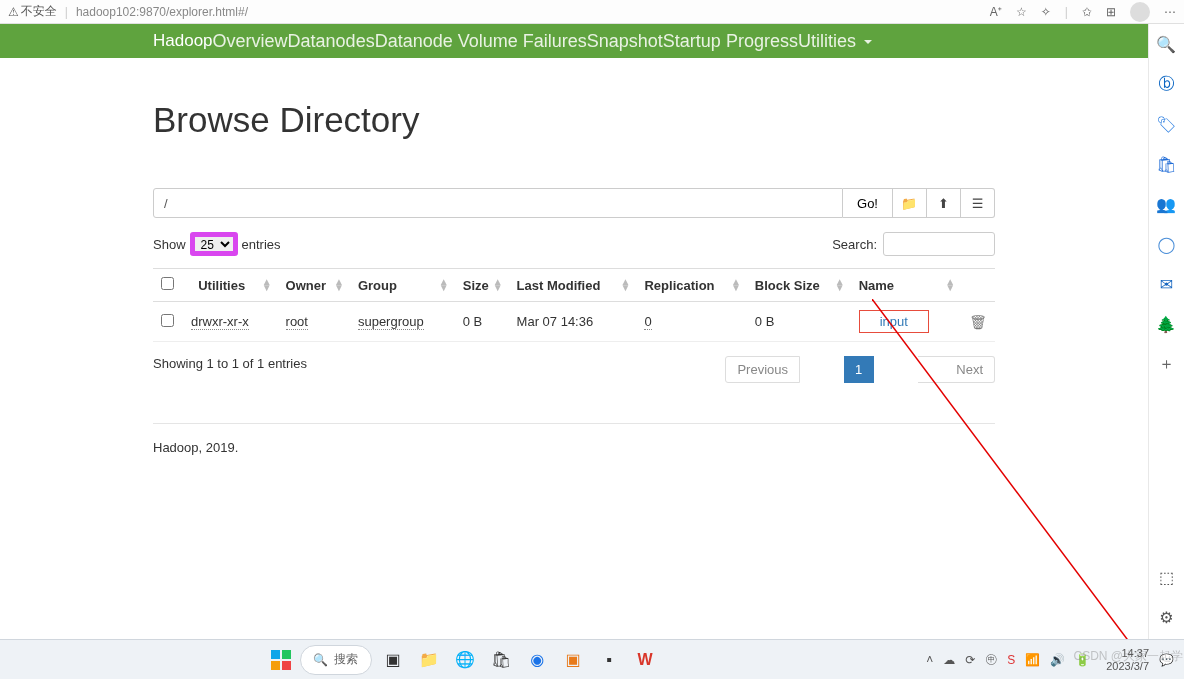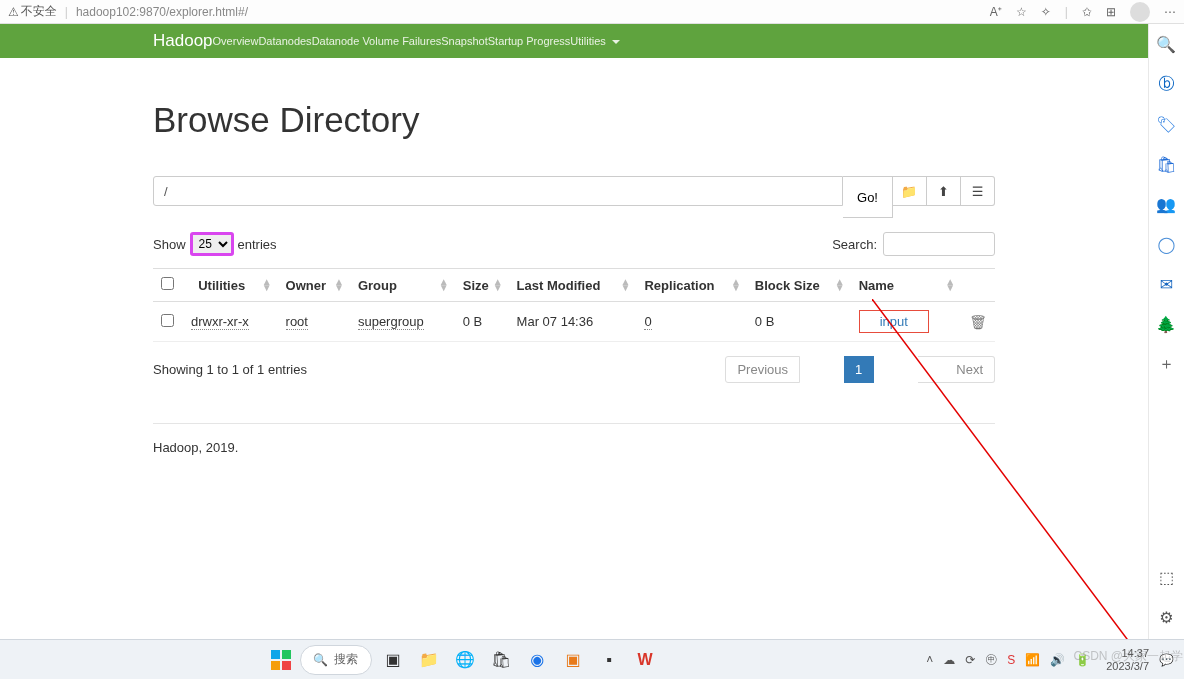--- a/index.html
+++ b/index.html
@@ -20,51 +20,51 @@
     .page { flex: 1; overflow: hidden; position: relative; }
     .right-panel { width: 36px; border-left: 1px solid #e8e8e8; background: #fff; display: flex; flex-direction: column; align-items: center; padding-top: 10px; gap: 20px; color: #555; font-size: 16px; }
     .right-panel .ico { width: 20px; height: 20px; display: flex; align-items: center; justify-content: center; }
     .right-panel .gear { margin-top: auto; margin-bottom: 12px; }
     .right-panel .spacer { flex: 1; }
     
     
     .navbar { background: #5fa33e; color: #fff; height: 34px; display: flex; align-items: center; padding: 0 0; }
     .navbar-inner { width: 842px; margin: 0 auto; display: flex; align-items: center; }
     .navbar .brand { font-size: 17px; font-weight: 400; }
-    .navbar a { color: #e9f2e3; font-size: 11px; text-decoration: none; cursor: pointer; }
+    .navbar a { color: #e9f2e3; font-size: 18px; text-decoration: none; cursor: pointer; }
     .navbar .caret { display: inline-block; margin-left: 3px; width: 0; height: 0; border-left: 4px solid transparent; border-right: 4px solid transparent; border-top: 4px solid #e9f2e3; vertical-align: middle; }
     
     
     .container { width: 842px; margin: 0 auto; padding-top: 42px; }
-    h1.page-title { font-size: 35px; font-weight: 400; color: #333; margin-bottom: 36px; }
+    h1.page-title { font-size: 35px; font-weight: 400; color: #333; margin-bottom: 48px; }
     
     
     .path-row { display: flex; gap: 0; margin-bottom: 14px; }
     .path-input { flex: 1; height: 30px; border: 1px solid #ccc; border-radius: 3px 0 0 3px; padding: 0 10px; font-size: 13px; color: #555; }
-    .go-btn { height: 42px; padding: 0 14px; border: 1px solid #ccc; border-left: 0; background: #fff; font-size: 13px; cursor: pointer; }
+    .go-btn { height: 30px; padding: 0 14px; border: 1px solid #ccc; border-left: 0; background: #fff; font-size: 13px; cursor: pointer; }
     .icon-btn { height: 30px; width: 34px; border: 1px solid #ccc; border-left: 0; background: #fff; display: flex; align-items: center; justify-content: center; font-size: 13px; color: #444; cursor: pointer; }
     .icon-btn:last-child { border-radius: 0 3px 3px 0; }
     
     
     .meta-row { display: flex; align-items: center; margin-bottom: 12px; font-size: 13px; color: #333; }
-    .meta-row select { margin: 0 4px; height: 24px; border: 3px solid #d946ef; border-radius: 3px; font-size: 12px; padding: 0 2px; }
+    .meta-row select { margin: 0 4px; height: 24px; border: 5px solid #d946ef; border-radius: 3px; font-size: 12px; padding: 0 2px; }
     .meta-row .search-wrap { margin-left: auto; display: flex; align-items: center; gap: 6px; }
     .meta-row .search-wrap input { height: 24px; width: 112px; border: 1px solid #ccc; border-radius: 3px; padding: 0 6px; }
     
     
     table.listing { width: 100%; border-collapse: collapse; font-size: 13px; }
     table.listing thead th { text-align: left; padding: 8px 8px; border-bottom: 1px solid #ddd; border-top: 1px solid #ddd; font-weight: 600; color: #333; position: relative; }
     table.listing thead th .sort { position: absolute; right: 6px; top: 50%; transform: translateY(-50%); color: #bbb; font-size: 10px; display: flex; flex-direction: column; line-height: 6px; }
     table.listing tbody td { padding: 8px 8px; border-bottom: 1px solid #eee; color: #333; }
     table.listing tbody td .dotted { border-bottom: 1px dotted #888; cursor: help; }
     .name-cell { border: 1px solid #e74c3c; padding: 3px 20px; color: #337ab7; display: inline-block; font-size: 13px; }
     .trash { color: #777; cursor: pointer; font-size: 14px; }
     
     
-    .meta-bottom { display: flex; align-items: center; margin-top: 14px; font-size: 13px; color: #333; }
+    .meta-bottom { display: flex; margin-top: 14px; font-size: 13px; color: #333; }
     .pagination { margin-left: auto; display: flex; gap: 44px; }
     .pagination .pg { border: 1px solid #ddd; padding: 5px 11px; font-size: 13px; color: #888; background: #fff; cursor: pointer; }
     .pagination .pg + .pg { border-left: 0; }
     .pagination .pg.active { background: #337ab7; color: #fff; border-color: #337ab7; }
     .pagination .pg:first-child { border-radius: 3px 0 0 3px; }
     .pagination .pg:last-child { border-radius: 0 3px 3px 0; padding-left: 38px; }
     
     hr.divider { border: 0; border-top: 1px solid #e5e5e5; margin: 40px 0 16px; }
     .footer-text { font-size: 13px; color: #333; }
     

